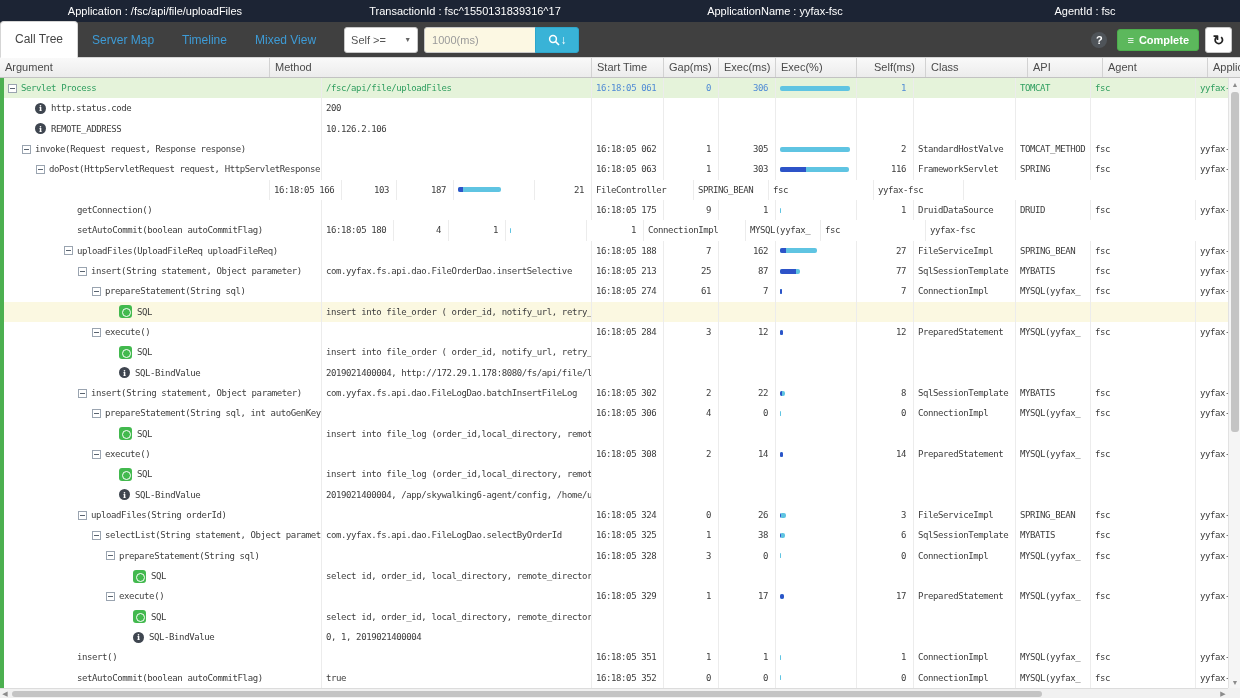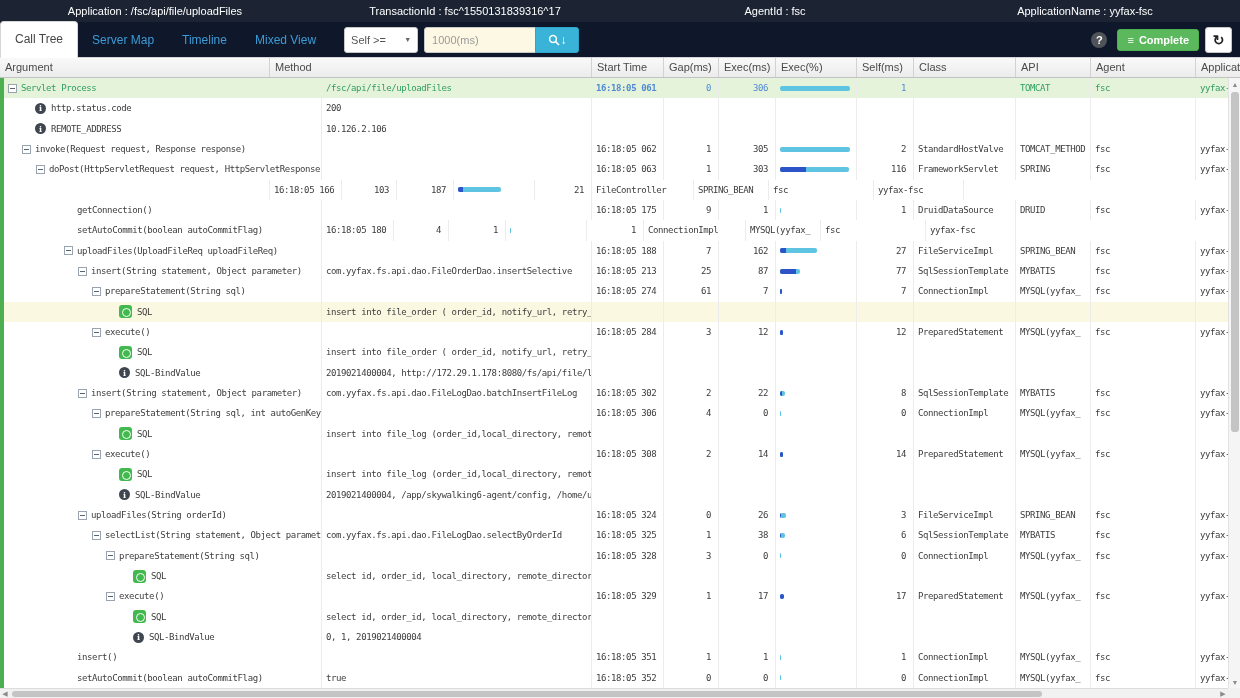--- a/index.html
+++ b/index.html
@@ -7,21 +7,21 @@
               font-family:"Liberation Sans", sans-serif; }
   .app { position:relative; width:1240px; height:698px; background:#fff; }
 
   
   .topbar { height:22px; background:#1c2434; color:#fff; font-size:11px;
             display:flex; align-items:center; }
   .topbar span { flex:1; text-align:center; white-space:nowrap; overflow:hidden; }
 
   
   .toolbar { height:36px; border-bottom:1px solid #d5d5d5; display:flex;
-             align-items:center; position:relative; background:#0f172a; }
+             align-items:center; position:relative; background:#404040; }
   .tabs { display:flex; align-items:flex-end; height:100%; }
   .tab { font-size:12px; color:#3d9bd6; padding:10px 14px 10px; cursor:pointer; white-space:nowrap; }
   .tab.active { color:#454545; background:#fff; border:1px solid #d5d5d5; border-bottom:1px solid #fff;
                 border-radius:4px 4px 0 0; margin-bottom:-1px; padding:10px 14px 11px; }
   .filtergroup { display:flex; align-items:center; margin-left:14px; height:26px; }
   .fselect { width:74px; height:26px; border:1px solid #c8c8c8; border-radius:3px; background:#fff;
              font-size:11px; color:#555; display:flex; align-items:center; padding:0 6px; }
   .fselect .caret { margin-left:auto; font-size:7px; color:#666; }
   .finput { width:112px; height:26px; border:1px solid #c8c8c8; border-left:1px solid #c8c8c8;
             background:#fcf8e3; font-size:11px; padding:0 7px; margin-left:6px; outline:none;
@@ -86,22 +86,22 @@
   .corner { position:absolute; right:0; bottom:0; width:12px; height:10px; background:#f1f1f1; }
 </style>
 </head>
 <body>
 
 <div class="app">
 
   <div class="topbar">
     <span>Application : /fsc/api/file/uploadFiles</span>
     <span>TransactionId : fsc^1550131839316^17</span>
+    <span>ApplicationName : yyfax-fsc</span>
     <span>AgentId : fsc</span>
-    <span>ApplicationName : yyfax-fsc</span>
   </div>
 
   <div class="toolbar">
     <div class="tabs">
       <div class="tab active">Call Tree</div>
       <div class="tab">Server Map</div>
       <div class="tab">Timeline</div>
       <div class="tab">Mixed View</div>
     </div>
     <div class="filtergroup">
@@ -130,39 +130,39 @@
     </div>
   </div>
 
   <div class="thead">
       <div class="hcell" style="width: 270px;">Argument</div>
       <div class="hcell" style="width: 322px;">Method</div>
       <div class="hcell" style="width: 72px;">Start Time</div>
       <div class="hcell" style="width: 55px;">Gap(ms)</div>
       <div class="hcell" style="width: 57px;">Exec(ms)</div>
       <div class="hcell" style="width: 81px;">Exec(%)</div>
-      <div class="hcell" style="width: 57px;">Self(ms)</div>
+      <div class="hcell" style="width: 57px; margin-left: 12px;">Self(ms)</div>
       <div class="hcell" style="width: 102px;">Class</div>
       <div class="hcell" style="width: 75px;">API</div>
       <div class="hcell" style="width: 105px;">Agent</div>
       <div class="hcell" style="width: 90px;">Application</div>
     </div>
 
   <div class="tbody">
     <div class="greenstripe"></div>
   <div class="row green">
         <div class="cell" style="width: 322px; padding: 0px;">
           <span class="pad" style="width: 8px;"></span>
           <span class="expbox"></span>
           <span class="mtxt">Servlet Process</span>
         </div>
         <div class="cell" style="width: 270px;">
           <span class="mtxt">/fsc/api/file/uploadFiles</span>
         </div>
-        <div class="cell" style="width: 72px; font-weight: bold;">
+        <div class="cell" style="width: 72px;">
           <span class="ntxt">16:18:05 061</span>
         </div>
         <div class="cell num" style="width: 55px;">
           <span class="ntxt">0</span>
         </div>
         <div class="cell num" style="width: 57px;">
           <span class="ntxt">306</span>
         </div>
         <div class="cell" style="width: 81px;">
           <div class="barwrap" style="width: 70px;"></div>

